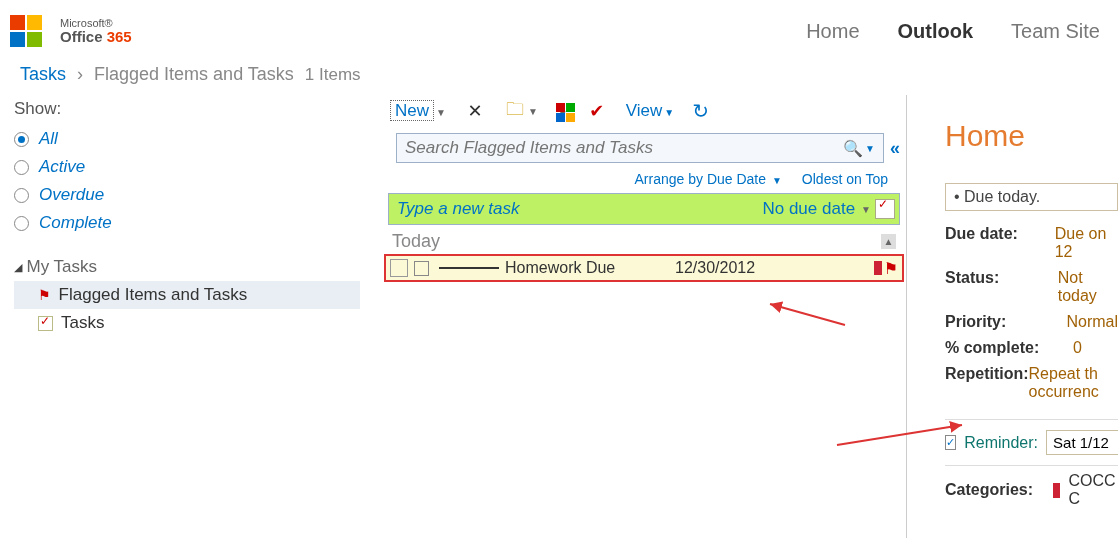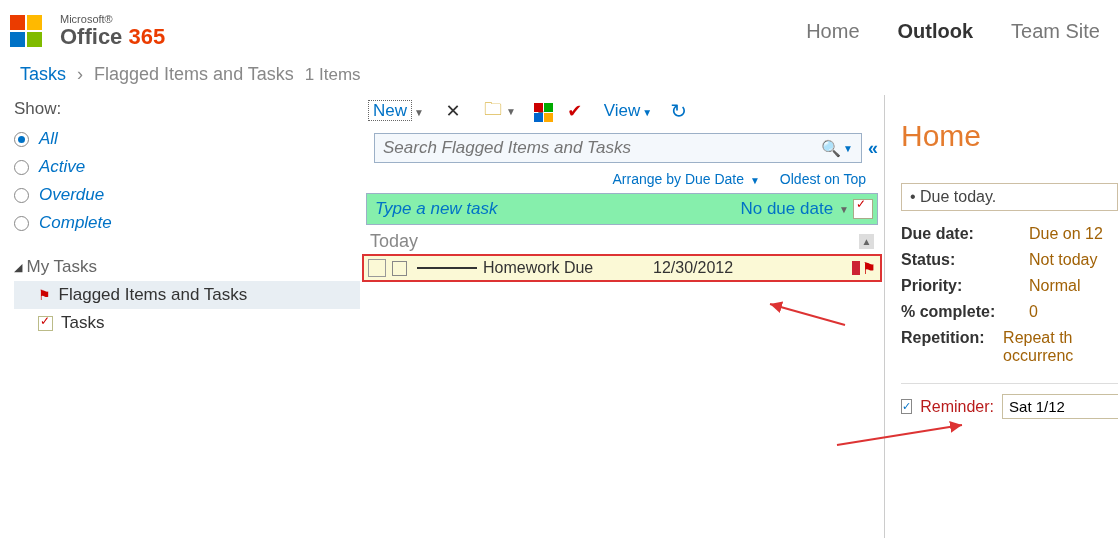--- a/index.html
+++ b/index.html
@@ -9,32 +9,32 @@
   
   .header-band { display:flex; align-items:center; justify-content:space-between; padding:6px 18px 0 10px; height:58px; border-bottom:1px solid transparent;}
   .brand { display:flex; align-items:center; gap:16px;}
   .brand .logo-box { width:34px; height:34px; position:relative; }
   .logo-box span{position:absolute;width:15px;height:15px;}
   .logo-box .a{left:0;top:0;background:#eb3c00;}
   .logo-box .b{left:17px;top:0;background:#ffb900;}
   .logo-box .c{left:0;top:17px;background:#0072c6;}
   .logo-box .d{left:17px;top:17px;background:#80bb00;}
   .brand-text small{font-size:11px;color:#555;display:block;line-height:10px;}
-  .brand-text strong{font-size:22px;color:#555;}
+  .brand-text strong{font-size:15px;color:#555;}
   .brand-text .accent{color:#eb3c00;}
   .nav-top { display:flex; gap:38px; font-size:20px; color:#777;}
   .nav-top .active{color:#333;font-weight:600;}
 
   
   .crumb-row { padding:6px 4px 10px 20px; font-size:18px; color:#888;}
   .crumb-row .link{color:#0072c6; cursor:pointer;}
   .crumb-row .sep{margin:0 6px;color:#888;}
   .crumb-row .count{color:#888; font-size:17px; margin-left:6px;}
 
-  .main-area{display:flex; height:calc(100% - 100px);}
+  .main-area{display:flex; height:calc(100% - 100px);gap:22px;}
 
   
   .left-col{width:360px; padding:4px 0 0 14px;}
   .show-lbl{color:#555; margin-bottom:6px; font-size:17px;}
   .radio-list{margin-bottom:20px;font-style:italic;}
   .radio-item{display:flex;align-items:center;gap:10px; padding:4px 0; font-size:17px; cursor:pointer;}
   .radio{width:15px;height:15px;border:1px solid #888;border-radius:50%;display:inline-flex;align-items:center;justify-content:center;}
   .radio.sel::after{content:"";width:7px;height:7px;border-radius:50%;background:#0072c6;}
   .radio-item span{color:#0072c6;}
 
@@ -64,21 +64,21 @@
   .search-row{display:flex;align-items:center;gap:6px;padding:0 6px 6px 14px;}
   .search-box{flex:1;border:1px solid #9cb0c7;background:#f4f8fc;height:30px;display:flex;align-items:center;padding:0 8px;}
   .search-box input{border:none;background:transparent;flex:1;font-size:17px;font-style:italic;color:#0072c6;outline:none;}
   .mag{color:#0072c6;font-size:16px;}
   .mag-caret{font-size:10px;color:#0072c6;margin-left:2px;}
   .expand{color:#0072c6;font-size:18px;font-weight:bold;}
 
   .arrange-row{display:flex;justify-content:flex-end;gap:20px;padding:2px 18px 6px 0;font-size:14px;color:#0072c6;}
   .arrange-row span{cursor:pointer;}
 
-  .newtask-row{display:flex;align-items:center;border:1px solid #9cb0c7;margin:0 6px 0 6px;height:32px;background:#86efac;}
+  .newtask-row{display:flex;align-items:center;border:1px solid #9cb0c7;margin:0 6px 0 6px;height:32px;background:#bef264;}
   .newtask-row .ntxt{flex:1;padding:0 8px;font-size:17px;color:#0072c6;font-style:italic;}
   .newtask-row .due{color:#0072c6;font-size:17px;padding-right:4px;}
   .cal-ico{width:20px;height:20px;margin:0 4px;background:#fff;border:1px solid #aa8;position:relative;}
   .cal-ico::after{content:"✓";position:absolute;left:2px;top:-3px;color:#c00;font-size:12px;}
 
   .group-hdr{padding:6px 10px 2px 10px;font-size:18px;color:#888;display:flex;align-items:center;justify-content:space-between;}
   .scrollbtn{width:15px;height:15px;background:#ddd;display:inline-flex;align-items:center;justify-content:center;font-size:10px;color:#666;}
 
   .task-row{position:relative;border:2px solid #d33;background:#fbf9d6;height:28px;display:flex;align-items:center;font-size:16px;padding:0 4px;margin:0 2px;}
   .task-row .ico-col{width:18px;height:18px;border:1px solid #999;margin-right:6px;}
@@ -94,21 +94,21 @@
 
   
   .right-col{flex:1; padding:6px 0 0 16px; position:relative; overflow:hidden;}
   .task-title{font-size:30px;color:#e47b2e;font-weight:400; margin-bottom:30px; margin-top:18px;}
   .due-banner{border:1px solid #cdbfa4;background:#fff;padding:4px 8px;font-size:16px;color:#444;margin-bottom:10px;width:100%;}
   .detail-row{display:flex;font-size:16px;padding:4px 0;}
   .detail-row .k{width:128px;font-weight:600;color:#333;}
   .detail-row .v{color:#a16207;}
   .rem-row{display:flex;align-items:center;gap:8px;border-top:1px solid #ddd;margin-top:14px;padding-top:10px;}
   .rem-chk{width:15px;height:15px;border:1px solid #888;display:inline-flex;align-items:center;justify-content:center;font-size:11px;color:#0072c6;}
-  .rem-label{font-size:16px;color:#b91c1c;}
+  .rem-label{font-size:16px;color:#0f766e;}
   .rem-input{border:1px solid #c9bfa0;padding:3px 6px;font-size:15px;flex:1;}
   .cat-row{display:flex;align-items:center;gap:8px;border-top:1px solid #ddd;margin-top:10px;padding-top:6px;font-size:16px;}
   .cat-box{width:9px;height:15px;background:#c23;}
 </style>
 </head>
 <body>
 
 <div class="header-band">
   <div class="brand">
     <div class="logo-box">
@@ -243,20 +243,25 @@
       <div class="v">0</div>
     </div>
     <div class="detail-row">
       <div class="k">Repetition:</div>
       <div class="v" style="white-space:pre-line;">Repeat th occurrenc</div>
     </div>
     <div class="rem-row">
       <span class="rem-chk">✓</span>
       <span class="rem-label">Reminder:</span>
       <input class="rem-input" value="Sat 1/12" style="">
+    </div>
+    <div class="cat-row">
+      <div class="k" style="width:128px;font-weight:600;">Categories:</div>
+      <span class="cat-box"></span>
+      <span>COCC C</span>
     </div>
   </div>
 </div>
 
 <svg class="arrow1" width="90" height="30">
   <defs>
       <marker id="ah1" markerWidth="8" markerHeight="8" refX="6" refY="3" orient="auto">
         <path d="M0,0 L6,3 L0,6 Z" fill="#d33"></path>
       </marker>
     </defs>

